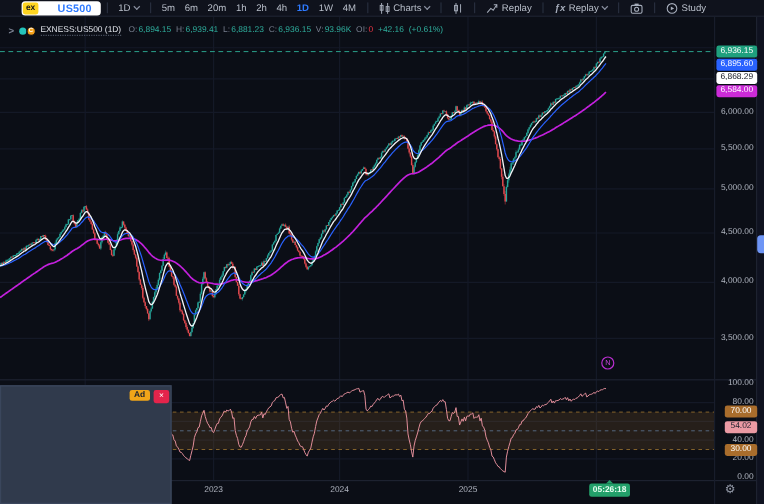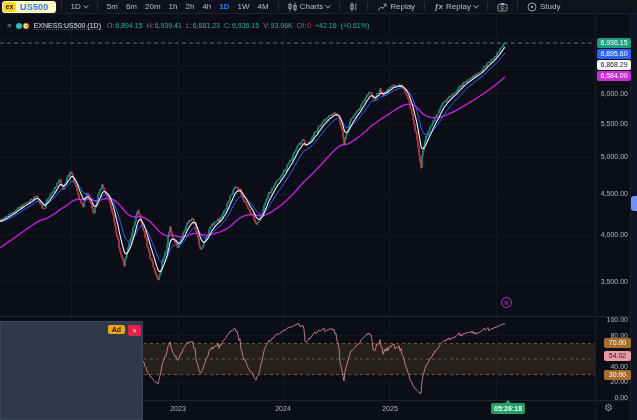--- a/index.html
+++ b/index.html
@@ -3,22 +3,22 @@
 <meta charset="utf-8">
 <style>
   *{box-sizing:border-box;margin:0;padding:0}
   html,body{width:637px;height:420px}
   body{position:relative;overflow:hidden;background:#0b0e16;color:#d1d4dc;
        font-family:"Liberation Sans",sans-serif}
   
   .toolbar{position:absolute;left:0;top:0;right:0;height:14px;background:#0f121c;
            border-bottom:1px solid #1d2230;display:flex;align-items:center;z-index:30;
            font-size:8px;color:#b9bfca;white-space:nowrap}
-  .symbol-btn{display:flex;align-items:center;gap:4px;background:#fef9c3;border-radius:3px;
-              height:12px;padding:0 7px 0 1px;margin-left:2px;cursor:pointer}
+  .symbol-btn{display:flex;align-items:center;gap:16px;background:#ffffff;border-radius:3px;
+              height:12px;padding:0 7px 0 1px;margin-left:18px;cursor:pointer}
   .logo{width:13px;height:10px;background:#ffd521;border-radius:2px;color:#14161c;
         font-weight:700;font-size:7px;display:flex;align-items:center;justify-content:center}
   .symbol{color:#2e7aff;font-weight:700;font-size:9px;letter-spacing:.2px}
   .tb-sep{width:1px;height:9px;background:#272d3d;margin:0 5px;flex:none}
   .tb-item{display:flex;align-items:center;gap:3px;padding:0 4px;height:12px;cursor:pointer}
   .tf{padding:0 4px;cursor:pointer;color:#b9bfca;font-size:8px}
   .tf.active{color:#2e7aff;font-weight:700}
   .caret{width:4px;height:4px;border-right:1px solid #8a90a0;border-bottom:1px solid #8a90a0;
          transform:rotate(45deg) translate(-1px,-1px);display:inline-block;flex:none}
   .fx{font-style:italic;font-size:8px;color:#a6adbb;font-weight:700}

